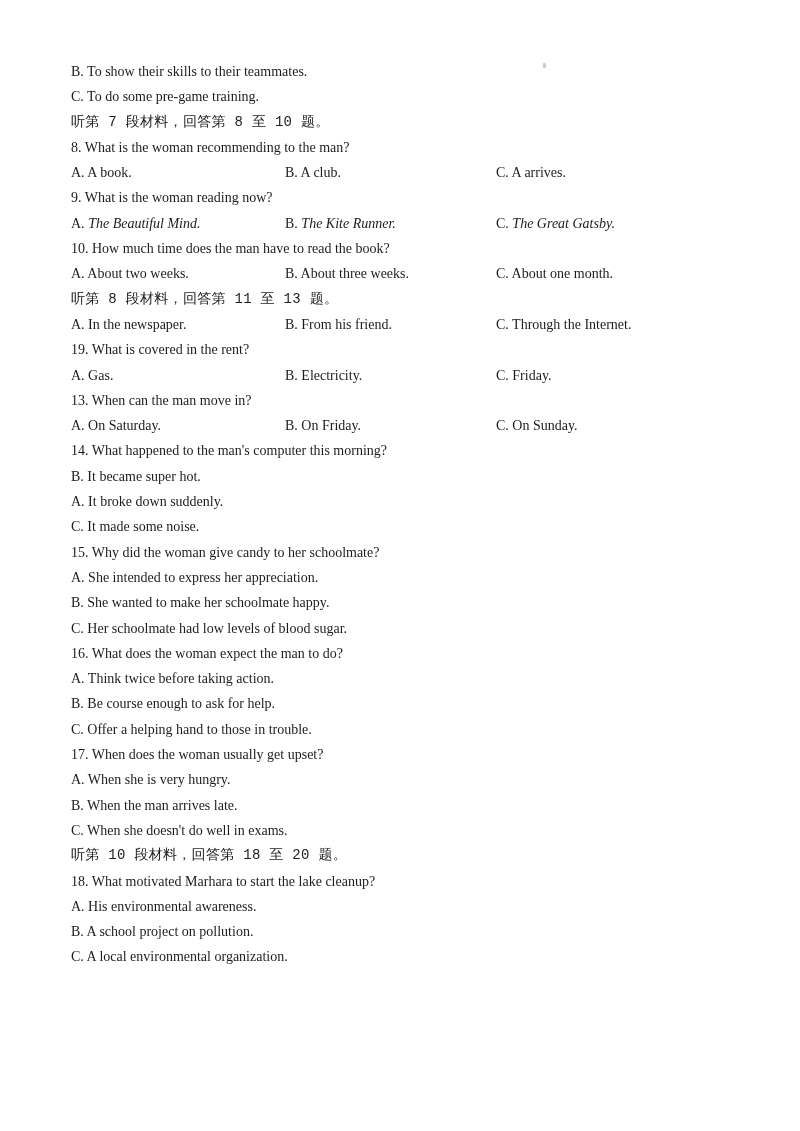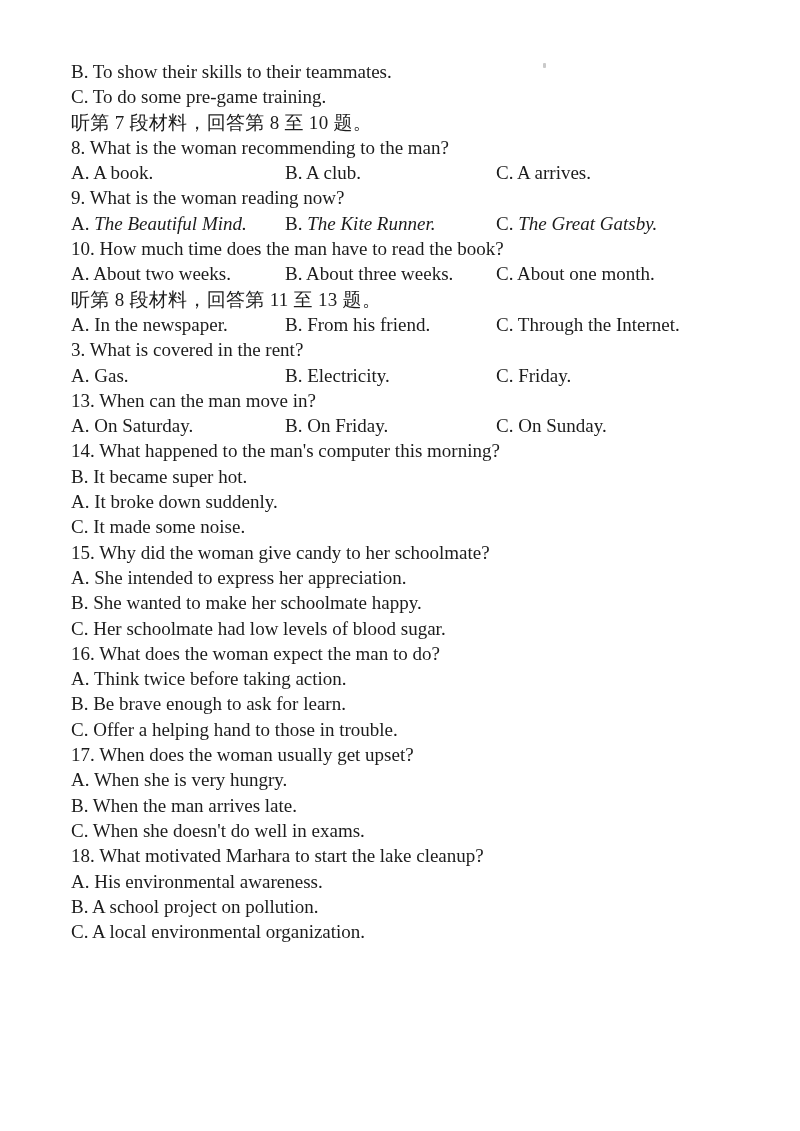--- a/index.html
+++ b/index.html
@@ -15,28 +15,28 @@
     background: #ffffff;
     overflow: hidden;
   }
   .content {
     position: absolute;
     top: 59px; left: 71px; right: 20px;
   }
   .row {
     height: 25.3px;
     line-height: 25.3px;
-    font-size: 19px;
+    font-size: 14px;
     white-space: nowrap;
   }
   .row.options3 {
     display: grid;
     grid-template-columns: 214px 211px auto;
   }
-  .row.section { letter-spacing: 0.3px; }
+  .row.section { letter-spacing: 0.3px; font-family: Liberation Mono, monospace; }
   .book-title { font-style: italic; }
   .speck {
     position: absolute;
     left: 543px; top: 63px;
     width: 3px; height: 5px;
     background: #bdbdbd;
     border-radius: 1px;
     opacity: 0.8;
   }
 </style>
@@ -66,21 +66,21 @@
         <span class="cell">A. About two weeks.</span>
         <span class="cell">B. About three weeks.</span>
         <span class="cell">C. About one month.</span>
       </div>
       <div class="row section">听第 8 段材料，回答第 11 至 13 题。</div>
       <div class="row options3">
         <span class="cell">A. In the newspaper.</span>
         <span class="cell">B. From his friend.</span>
         <span class="cell">C. Through the Internet.</span>
       </div>
-      <div class="row question">3. What is covered in the rent?</div>
+      <div class="row question">19. What is covered in the rent?</div>
       <div class="row options3">
         <span class="cell">A. Gas.</span>
         <span class="cell">B. Electricity.</span>
         <span class="cell">C. Friday.</span>
       </div>
       <div class="row question">13. When can the man move in?</div>
       <div class="row options3">
         <span class="cell">A. On Saturday.</span>
         <span class="cell">B. On Friday.</span>
         <span class="cell">C. On Sunday.</span>
@@ -88,24 +88,25 @@
       <div class="row question">14. What happened to the man's computer this morning?</div>
       <div class="row option">B. It became super hot.</div>
       <div class="row option">A. It broke down suddenly.</div>
       <div class="row option">C. It made some noise.</div>
       <div class="row question">15. Why did the woman give candy to her schoolmate?</div>
       <div class="row option">A. She intended to express her appreciation.</div>
       <div class="row option">B. She wanted to make her schoolmate happy.</div>
       <div class="row option">C. Her schoolmate had low levels of blood sugar.</div>
       <div class="row question">16. What does the woman expect the man to do?</div>
       <div class="row option">A. Think twice before taking action.</div>
-      <div class="row option">B. Be brave enough to ask for learn.</div>
+      <div class="row option">B. Be course enough to ask for help.</div>
       <div class="row option">C. Offer a helping hand to those in trouble.</div>
       <div class="row question">17. When does the woman usually get upset?</div>
       <div class="row option">A. When she is very hungry.</div>
       <div class="row option">B. When the man arrives late.</div>
       <div class="row option">C. When she doesn't do well in exams.</div>
+      <div class="row section">听第 10 段材料，回答第 18 至 20 题。</div>
       <div class="row question">18. What motivated Marhara to start the lake cleanup?</div>
       <div class="row option">A. His environmental awareness.</div>
       <div class="row option">B. A school project on pollution.</div>
       <div class="row option">C. A local environmental organization.</div>
     </div>
 </div>
 
 </body></html>

